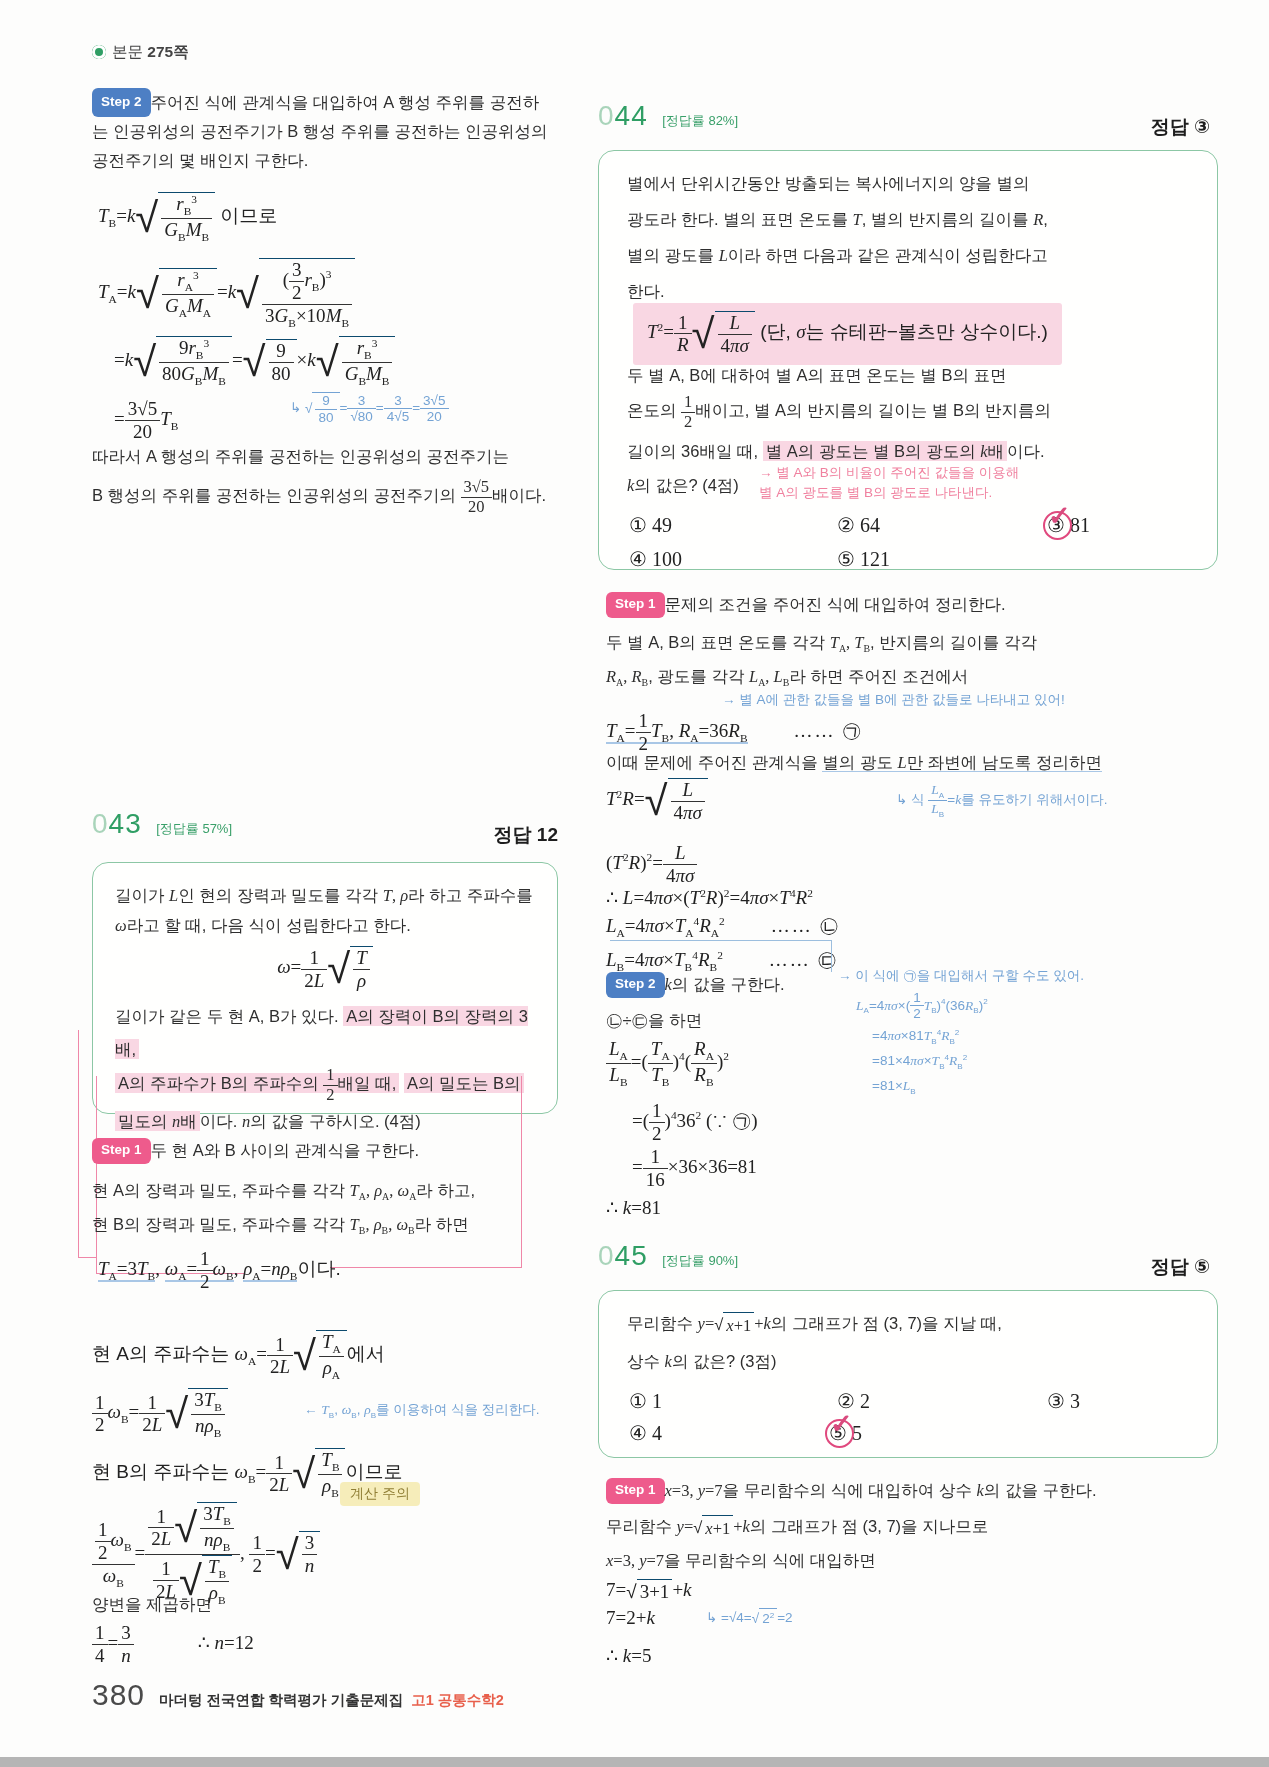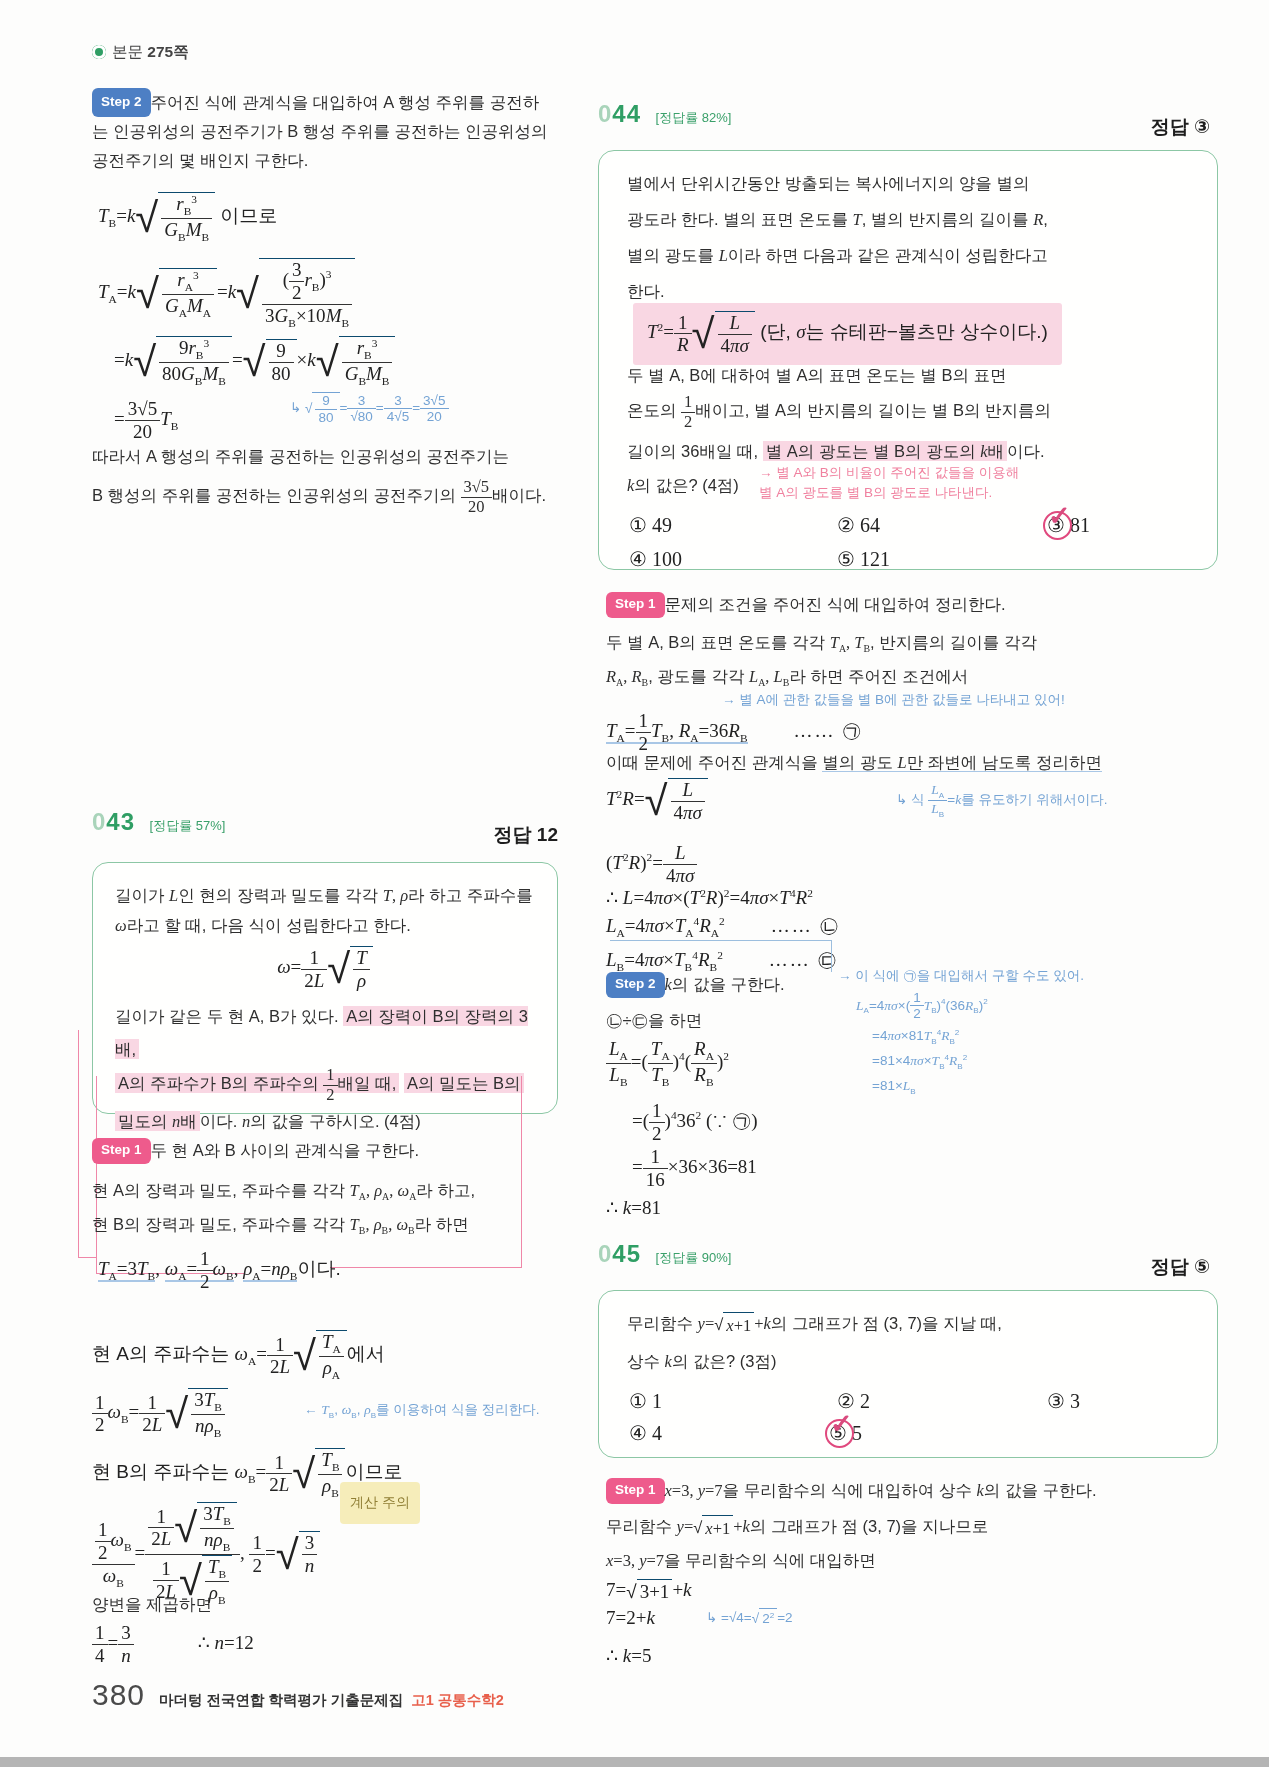--- a/index.html
+++ b/index.html
@@ -19,23 +19,23 @@
   .sq::before{content:"√";font-family:"DejaVu Sans",sans-serif;font-weight:300;}
   .sq>.rd{border-top:1px solid #0c4a6e;padding:0 3px;text-align:center;}
   .sq.t::before{font-size:2.2em;line-height:.85;}
   .hl{background:#f9d7e3;padding:1px 3px;}
   .badge{display:inline-block;text-align:center;padding:2px 9px 3px;border-radius:6px;color:#fff;
          font-size:13.5px;font-weight:bold;vertical-align:2px;}
   .b1{background:#ee5b8c;} .b2{background:#4d7fc4;}
   .note-b{color:#74a3d4;font-size:13.5px;line-height:1.45;}
   .note-p{color:#f0819f;font-size:13.5px;line-height:1.45;}
   .note-b .fr>.n, .note-b .sq>.rd{border-color:#74a3d4;}
-  .ynote{background:#f6edba;color:#8f7e35;padding:12px 10px;border-radius:4px;font-size:14px;}
+  .ynote{background:#f6edba;color:#8f7e35;padding:3px 10px;border-radius:4px;font-size:14px;}
   .gbox{border:1.6px solid #8cc7a5;border-radius:16px;background:#fffffe;}
-  .pnum{font-size:24px;font-weight:bold;color:#2f9e64;letter-spacing:1px;}
+  .pnum{font-size:28px;font-weight:normal;color:#2f9e64;letter-spacing:1px;}
   .pzero{color:#a9d4ba;}
   .prate{color:#3aa06a;font-size:13px;font-weight:normal;margin-left:10px;}
   .pans{font-size:19px;font-weight:bold;color:#1e1e1e;}
   .ul{border-bottom:2px solid #a9c7e6;padding-bottom:1px;}
   .ul2{border-bottom:1.5px solid #a9c7e6;}
   .dots{letter-spacing:2px;margin-left:46px;color:#222;}
   .opt{font-family:"Liberation Serif","DejaVu Serif",serif;font-size:20px;color:#222;}
   .ck{position:relative;display:inline-block;}
   .ck::before{content:"";position:absolute;left:-4px;top:-2px;width:25px;height:25px;
               border:2px solid #e0497e;border-radius:50%;}

